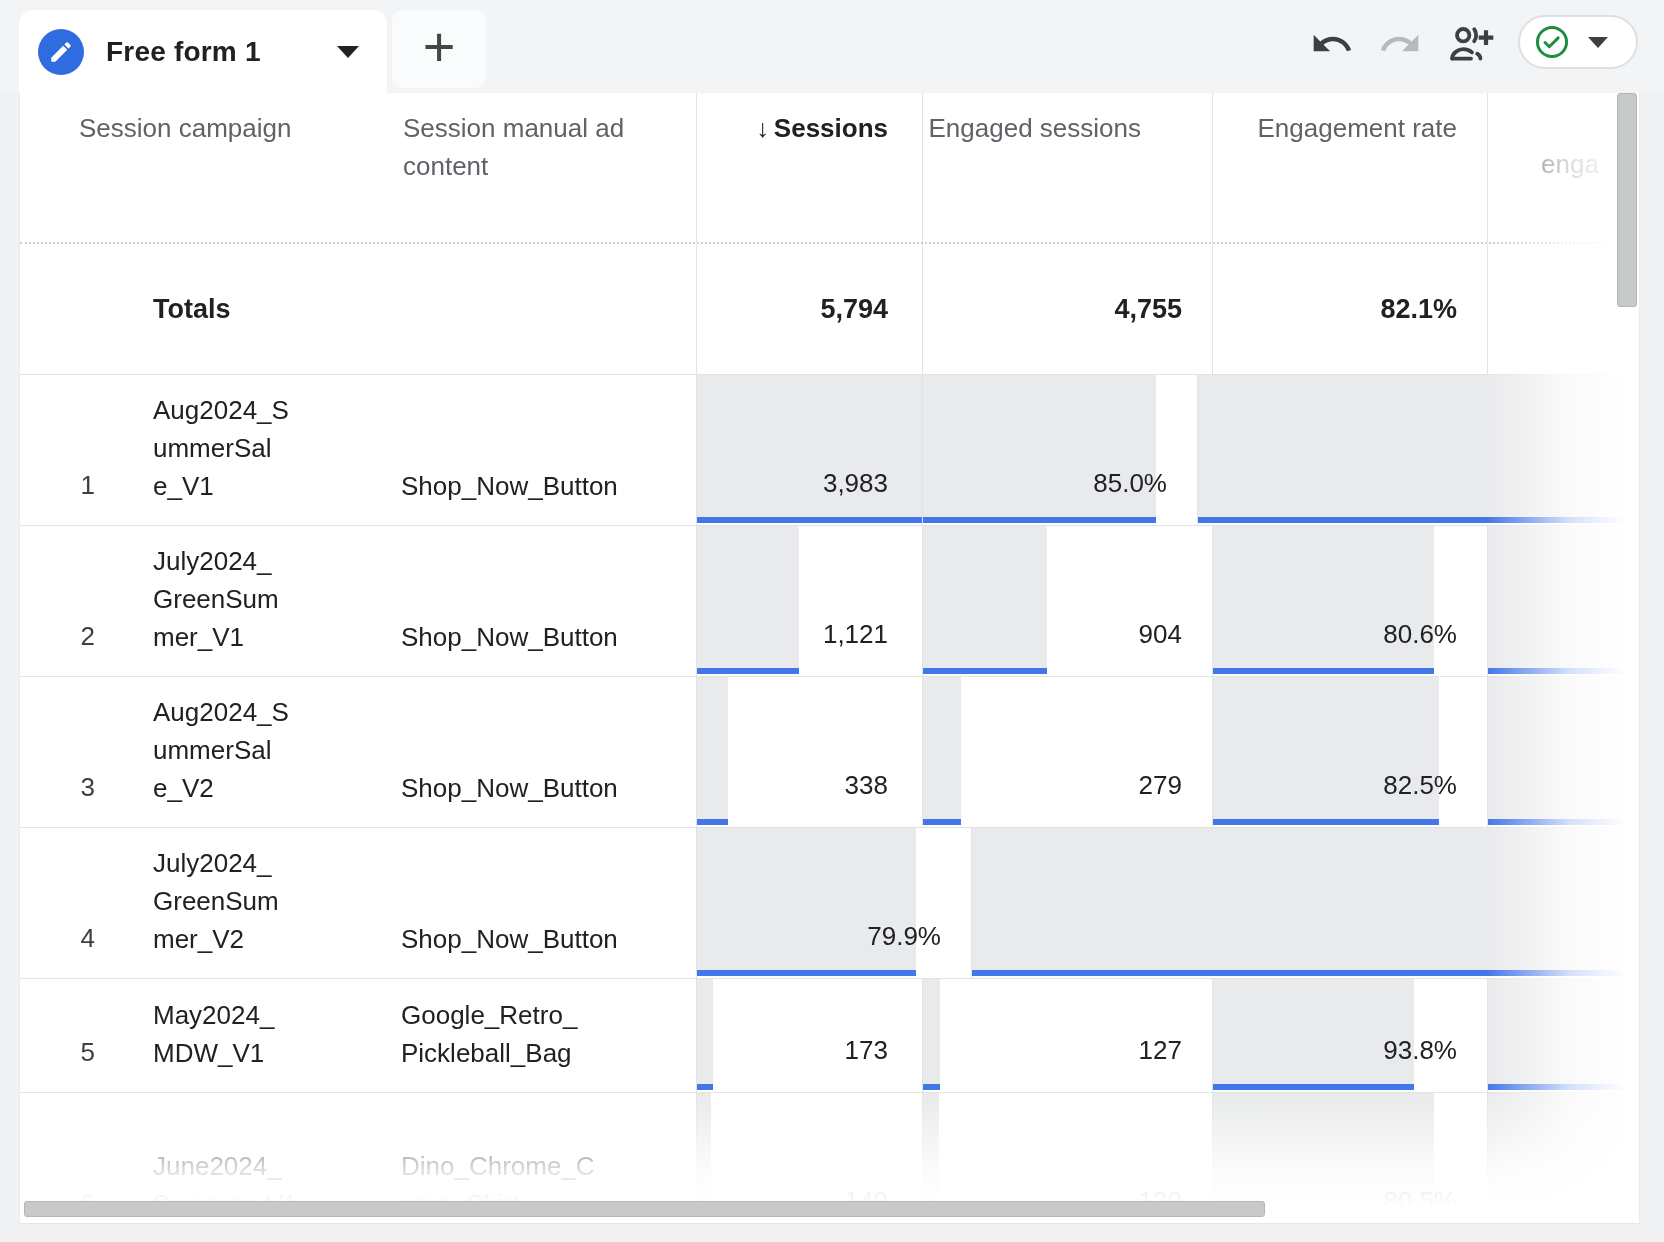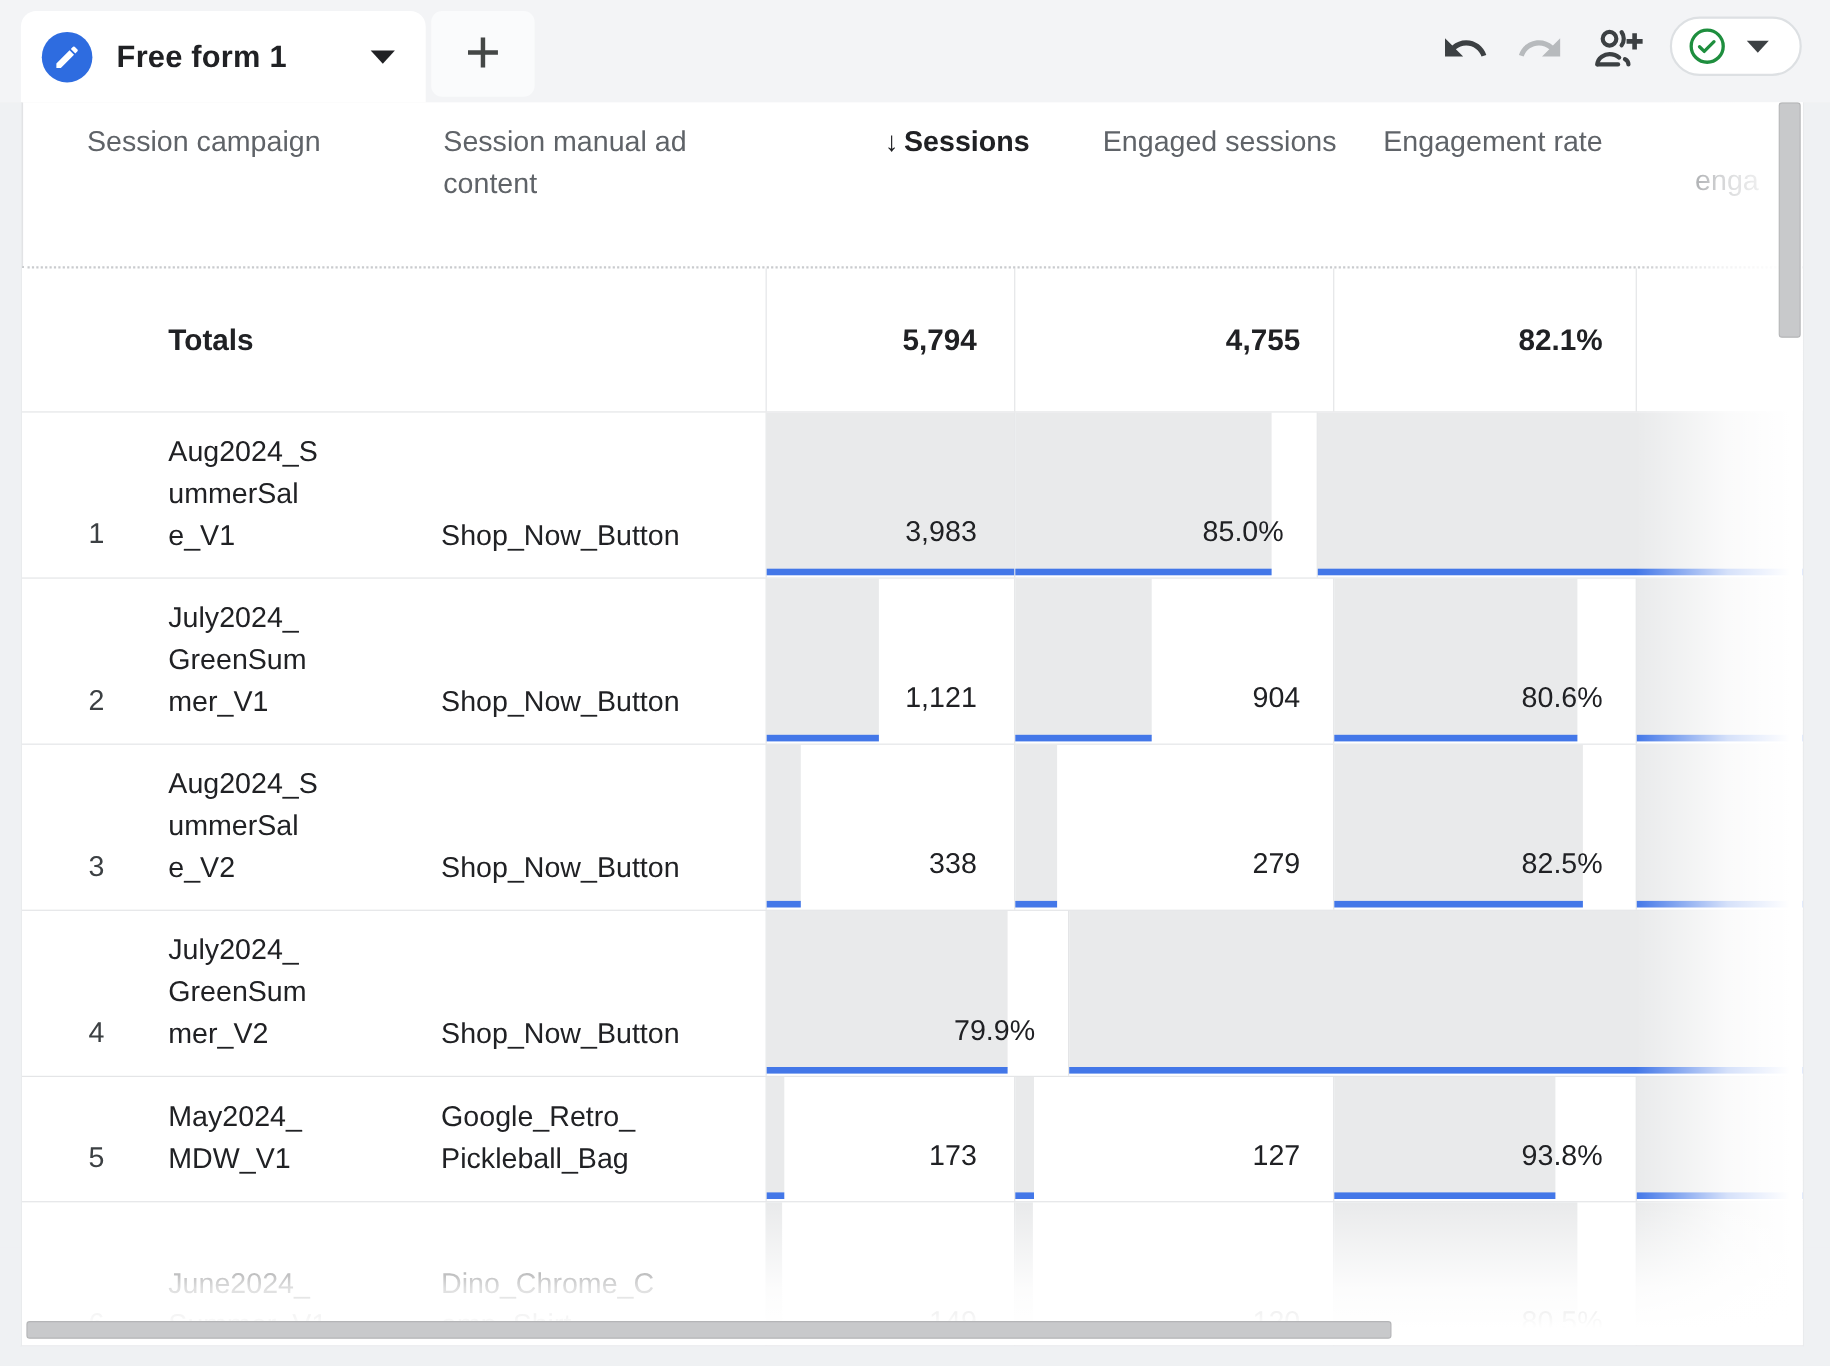--- a/index.html
+++ b/index.html
@@ -36,28 +36,28 @@
   .card{position:absolute; left:19px; top:93px; width:1619px; height:1130px; background:#fff;
         overflow:hidden; box-sizing:content-box; border-left:1px solid #e9ebed; border-right:1px solid #e9ebed; border-bottom:1px solid #e4e6e8;}
 
   .c-num{width:133px;} .c-camp{width:248px;} .c-ad{width:295px;}
   .c-m1{width:226px; border-left:1px solid #e2e3e5;}
   .c-m2{width:290px; border-left:1px solid #e2e3e5;}
   .c-m3{width:275px; border-left:1px solid #e2e3e5;}
   .c-m4{flex:1; border-left:1px solid #e2e3e5;}
   .cell{box-sizing:border-box;}
 
-  .thead{position:relative; height:151px; display:flex; border-bottom:2px dotted #c9cbce; box-sizing:border-box;flex-direction:column;}
+  .thead{position:relative; height:151px; display:flex; border-bottom:2px dotted #c9cbce; box-sizing:border-box;}
   .th-label{position:absolute; top:16px; font-size:26px; color:#5f6368; line-height:38px; white-space:pre-line;}
   .th-campaign{left:59px;}
   .th-adcontent{left:383px;}
   .th-metric{text-align:right;}
-  .th-sessions{left:676px; width:192px; color:#202124; font-weight:700;padding-left:48px;}
+  .th-sessions{left:676px; width:192px; color:#202124; font-weight:700;}
   .sort-arrow{font-weight:400; font-size:25px; color:#202124; margin-right:5px;}
-  .th-engaged{left:934px; width:261px;}
+  .th-engaged{left:860px; width:261px;}
   .th-rate{left:1192px; width:245px;}
   .th-partial{left:1521px; top:52px; color:#5f6368;}
 
   .trow-totals{height:131px; display:flex; align-items:center; border-bottom:1px solid #e2e3e5; box-sizing:border-box;}
   .totals-label{font-size:27px; font-weight:700; color:#202124;}
   .trow-totals .cell{display:flex; align-items:center; justify-content:flex-end; height:100%;text-align:right;}
   .total-val{font-size:27px; font-weight:700; color:#202124; padding-right:30px;}
   .total-val.s{padding-right:34px;}
 
   .row{display:flex; border-bottom:1px solid #e2e3e5; box-sizing:border-box; cursor:pointer;}

